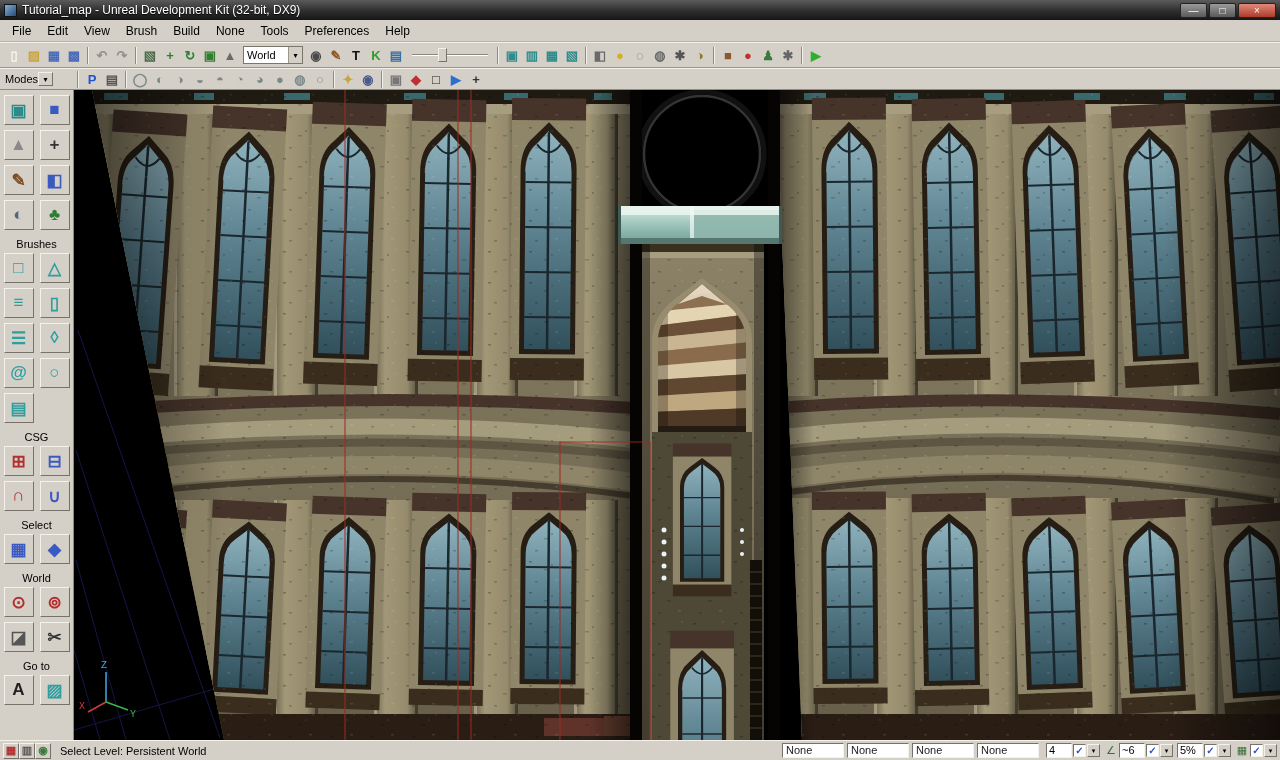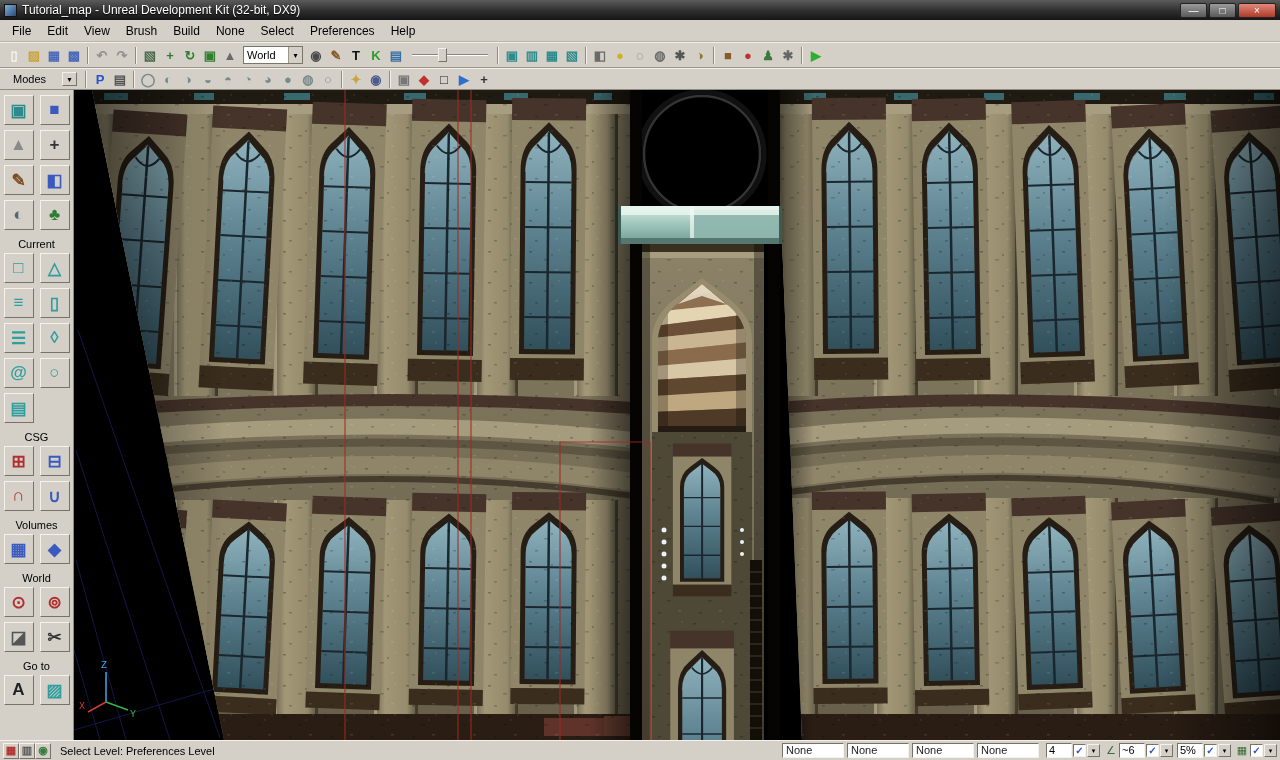--- a/index.html
+++ b/index.html
@@ -26,22 +26,22 @@
     display:flex; align-items:center; padding-left:4px; font-size:12px; color:#000;text-align:right; }
   .mitem { padding:2px 8px; }
 
   
   .toolbar1 { position:absolute; top:42px; left:0; width:1280px; height:26px;
     background:#d4d0c8; border-top:1px solid #f2f0e8; border-bottom:1px solid #9a968c;
     display:flex; align-items:center; padding:0 4px; }
   .modesbar { position:absolute; top:68px; left:0; width:1280px; height:22px;
     background:#d4d0c8; border-top:1px solid #f2f0e8; border-bottom:1px solid #8f8b80;
     display:flex; align-items:center; font-size:11px; }
-  .modes-head { width:74px; display:flex; align-items:center; justify-content:space-between;
-    padding:0 5px;margin-left:8px; }
+  .modes-head { width:74px; display:flex; align-items:center; 
+    padding:0 5px; }
   .ddbtn { width:15px; height:14px; font-size:8px; display:flex; align-items:center;
     justify-content:center; background:#d4d0c8;
     border:1px solid; border-color:#f2f0e8 #77736a #77736a #f2f0e8; }
   .iconstrip { display:flex; align-items:center; }
   .tbtn { width:20px; height:20px; display:inline-flex; align-items:center; justify-content:center;
     font-size:13px; font-weight:bold; line-height:1; cursor:default; }
   .tsep { width:0; height:17px; border-left:1px solid #8f8b80; border-right:1px solid #f4f2ea;
     margin:0 3px; display:inline-block; }
   .combo { width:60px; height:18px; background:#fff; border:1px solid #7a7668;
     display:inline-flex; align-items:center; margin:0 3px; font-size:11px; }
@@ -106,21 +106,21 @@
     </span>
   </div>
 
   <div class="menubar">
       <span class="mitem">File</span>
       <span class="mitem">Edit</span>
       <span class="mitem">View</span>
       <span class="mitem">Brush</span>
       <span class="mitem">Build</span>
       <span class="mitem">None</span>
-      <span class="mitem">Select</span>
+      <span class="mitem">Tools</span>
       <span class="mitem">Preferences</span>
       <span class="mitem">Help</span>
     </div>
 
   <div class="toolbar1 iconstrip">
       <span class="tbtn" style="color: rgb(248, 246, 238);">▯</span>
       <span class="tbtn" style="color: rgb(201, 163, 60);">▨</span>
       <span class="tbtn" style="color: rgb(74, 106, 184);">▦</span>
       <span class="tbtn" style="color: rgb(74, 106, 184);">▩</span>
       <span class="tsep"></span>
@@ -202,40 +202,40 @@
     <div class="sgrid">
         <span class="sbtn" style="color: rgb(46, 139, 139);">▣</span>
         <span class="sbtn" style="color: rgb(58, 90, 192);">■</span>
         <span class="sbtn" style="color: rgb(138, 138, 138);">▲</span>
         <span class="sbtn" style="color: rgb(51, 51, 51);">+</span>
         <span class="sbtn" style="color: rgb(122, 74, 32);">✎</span>
         <span class="sbtn" style="color: rgb(58, 90, 192);">◧</span>
         <span class="sbtn" style="color: rgb(85, 102, 119);">◐</span>
         <span class="sbtn" style="color: rgb(46, 125, 50);">♣</span>
       </div>
-    <div class="slabel">Current</div>
+    <div class="slabel">Brushes</div>
     <div class="sgrid">
         <span class="sbtn" style="color: rgb(46, 158, 158);">□</span>
         <span class="sbtn" style="color: rgb(46, 158, 158);">△</span>
         <span class="sbtn" style="color: rgb(46, 158, 158);">≡</span>
         <span class="sbtn" style="color: rgb(46, 158, 158);">▯</span>
         <span class="sbtn" style="color: rgb(46, 158, 158);">☰</span>
         <span class="sbtn" style="color: rgb(46, 158, 158);">◊</span>
         <span class="sbtn" style="color: rgb(46, 158, 158);">@</span>
         <span class="sbtn" style="color: rgb(46, 158, 158);">○</span>
         <span class="sbtn" style="color: rgb(46, 158, 158);">▤</span>
       </div>
     <div class="slabel">CSG</div>
     <div class="sgrid">
         <span class="sbtn" style="color: rgb(176, 48, 48);">⊞</span>
         <span class="sbtn" style="color: rgb(58, 90, 192);">⊟</span>
         <span class="sbtn" style="color: rgb(176, 48, 48);">∩</span>
         <span class="sbtn" style="color: rgb(58, 90, 192);">∪</span>
       </div>
-    <div class="slabel">Volumes</div>
+    <div class="slabel">Select</div>
     <div class="sgrid">
         <span class="sbtn" style="color: rgb(58, 90, 192);">▦</span>
         <span class="sbtn" style="color: rgb(58, 90, 192);">◆</span>
       </div>
     <div class="slabel">World</div>
     <div class="sgrid">
         <span class="sbtn" style="color: rgb(176, 48, 48);">⊙</span>
         <span class="sbtn" style="color: rgb(176, 48, 48);">⊚</span>
         <span class="sbtn" style="color: rgb(85, 85, 85);">◪</span>
         <span class="sbtn" style="color: rgb(51, 51, 51);">✂</span>
@@ -547,21 +547,21 @@
     </svg>
   </div>
 
   <div class="statusbar">
     <span class="iconstrip">
         <span class="stbtn" style="color: rgb(176, 48, 48);">▦</span>
         <span class="stbtn" style="color: rgb(85, 85, 85);">▥</span>
         <span class="stbtn" style="color: rgb(58, 122, 58);">◉</span>
       </span>
     <span class="lvltext">Select Level:</span>
-    <span>Preferences Level</span>
+    <span>Persistent World</span>
     <span class="spacer"></span>
     <span class="nonefield">None</span>
     <span class="nonefield">None</span>
     <span class="nonefield">None</span>
     <span class="nonefield">None</span>
     <span class="iconstrip">
         <span class="snap">
           <span class="snap-v">4</span>
           <span class="snap-c">✓</span>
           <span class="snap-d">▾</span>

